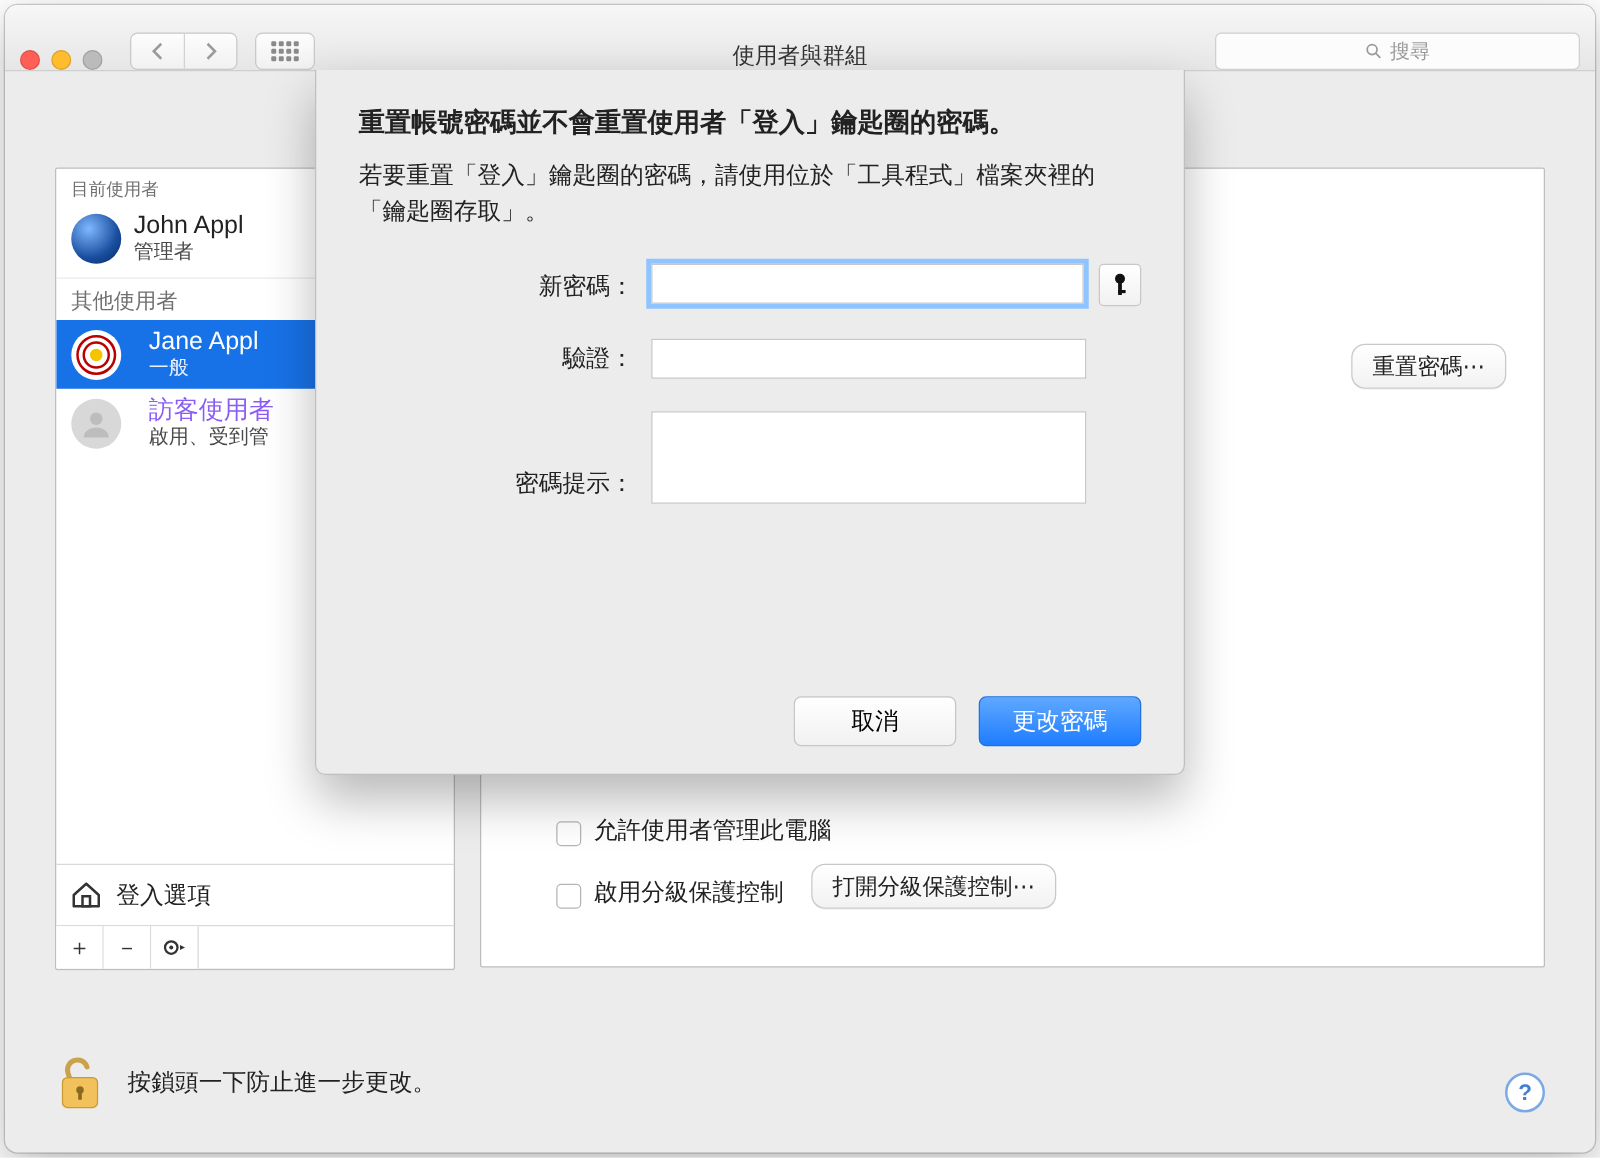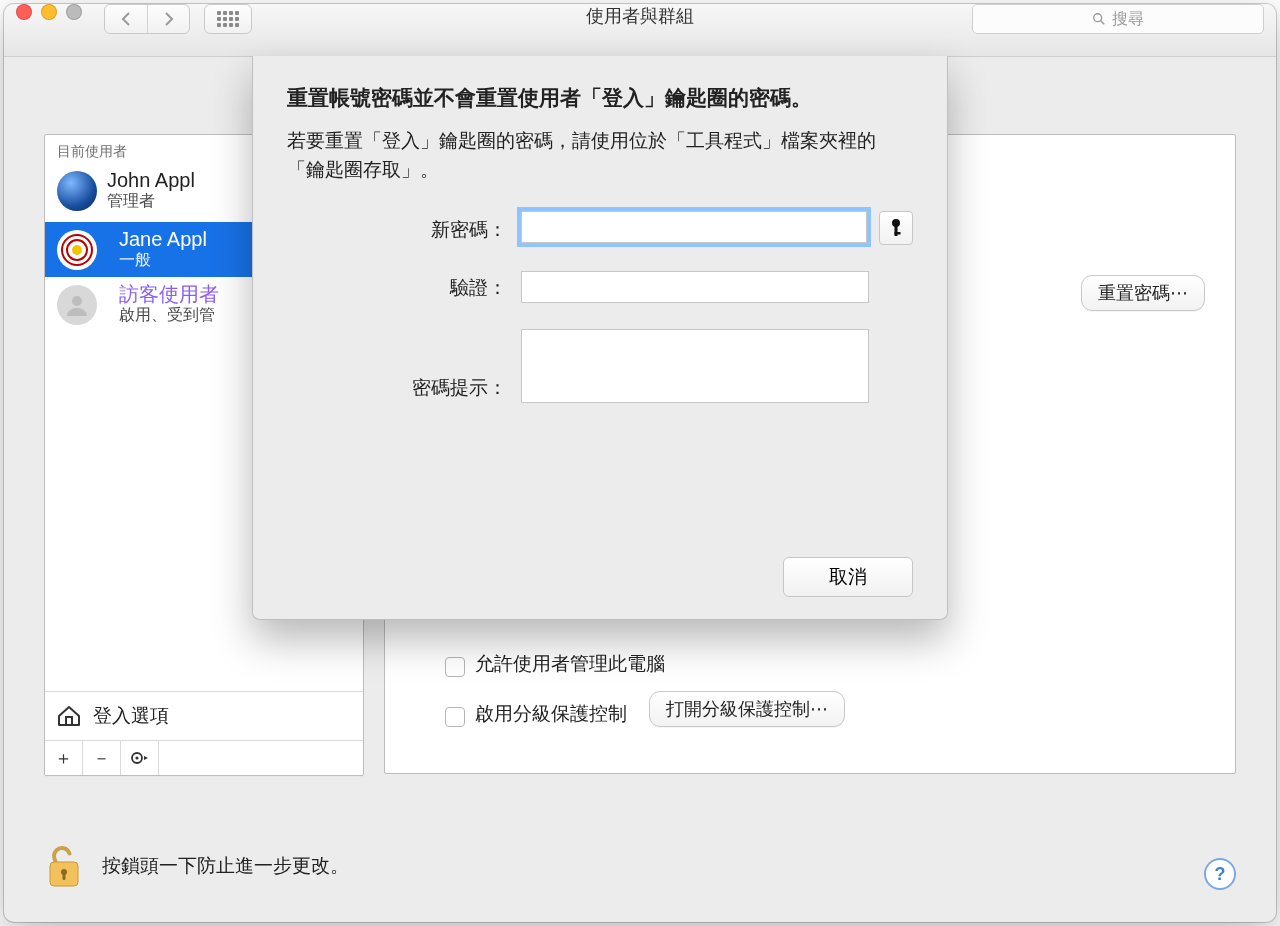--- a/index.html
+++ b/index.html
@@ -22,21 +22,21 @@
     position:absolute;left:4px;top:4px;width:1272px;height:918px;
     background:var(--win-bg);
     border-radius:10px;
     box-shadow:0 12px 40px rgba(0,0,0,.28),0 0 0 1px rgba(0,0,0,.18);
     overflow:hidden;
   }
   .titlebar{
     height:52px;
     background:linear-gradient(#f7f7f7,#e6e6e6);
     border-bottom:1px solid #cfcfcf;
-    display:flex;align-items:flex-start;
+    display:flex;align-items:flex-end;
     padding:0 12px;gap:14px;
     position:relative;
   }
   .traffic{display:flex;gap:9px;margin-right:8px;}
   .tl{width:14px;height:14px;border-radius:50%;border:1px solid rgba(0,0,0,.15);} 
   .tl.red{background:#ff5f56;}
   .tl.yellow{background:#ffbd2e;}
   .tl.green{background:#bbbbbb;}
   .seg{display:flex;border:1px solid #c9c9c9;border-radius:6px;overflow:hidden;background:linear-gradient(#fdfdfd,#f1f1f1);}
   .seg button{border:none;background:transparent;width:42px;height:28px;display:flex;align-items:center;justify-content:center;color:#999;font-size:16px;}
@@ -181,20 +181,21 @@
 
     <div class="sidebar">
       <div class="sb-label">目前使用者</div>
       <div class="sb-user">
         <div class="avatar"></div>
         <div>
           <div class="sb-name">John Appl</div>
           <div class="sb-role">管理者</div>
         </div>
       </div>
+      <div class="sb-group">其他使用者</div>
 
       <div class="sb-item selected">
         <div class="avatar target">
           <svg width="34" height="34" viewBox="0 0 34 34">
                 <circle cx="17" cy="17" r="15" fill="#fff" stroke="#b00" stroke-width="2"></circle>
                 <circle cx="17" cy="17" r="10" fill="#fff" stroke="#b00" stroke-width="2"></circle>
                 <circle cx="17" cy="17" r="5" fill="#f4c400"></circle>
               </svg>
         </div>
         <div>
@@ -298,17 +299,18 @@
         <span>密碼提示：</span>
       </div>
       <div class="form-field">
         <textarea style=""></textarea>
         <div style="width:36px"></div>
       </div>
     </div>
 
     <div class="sheet-buttons">
       <button class="btn">取消</button>
+      <button class="btn primary">更改密碼</button>
     </div>
   </div>
 
 </div>
 </div>
 
 </body></html>

